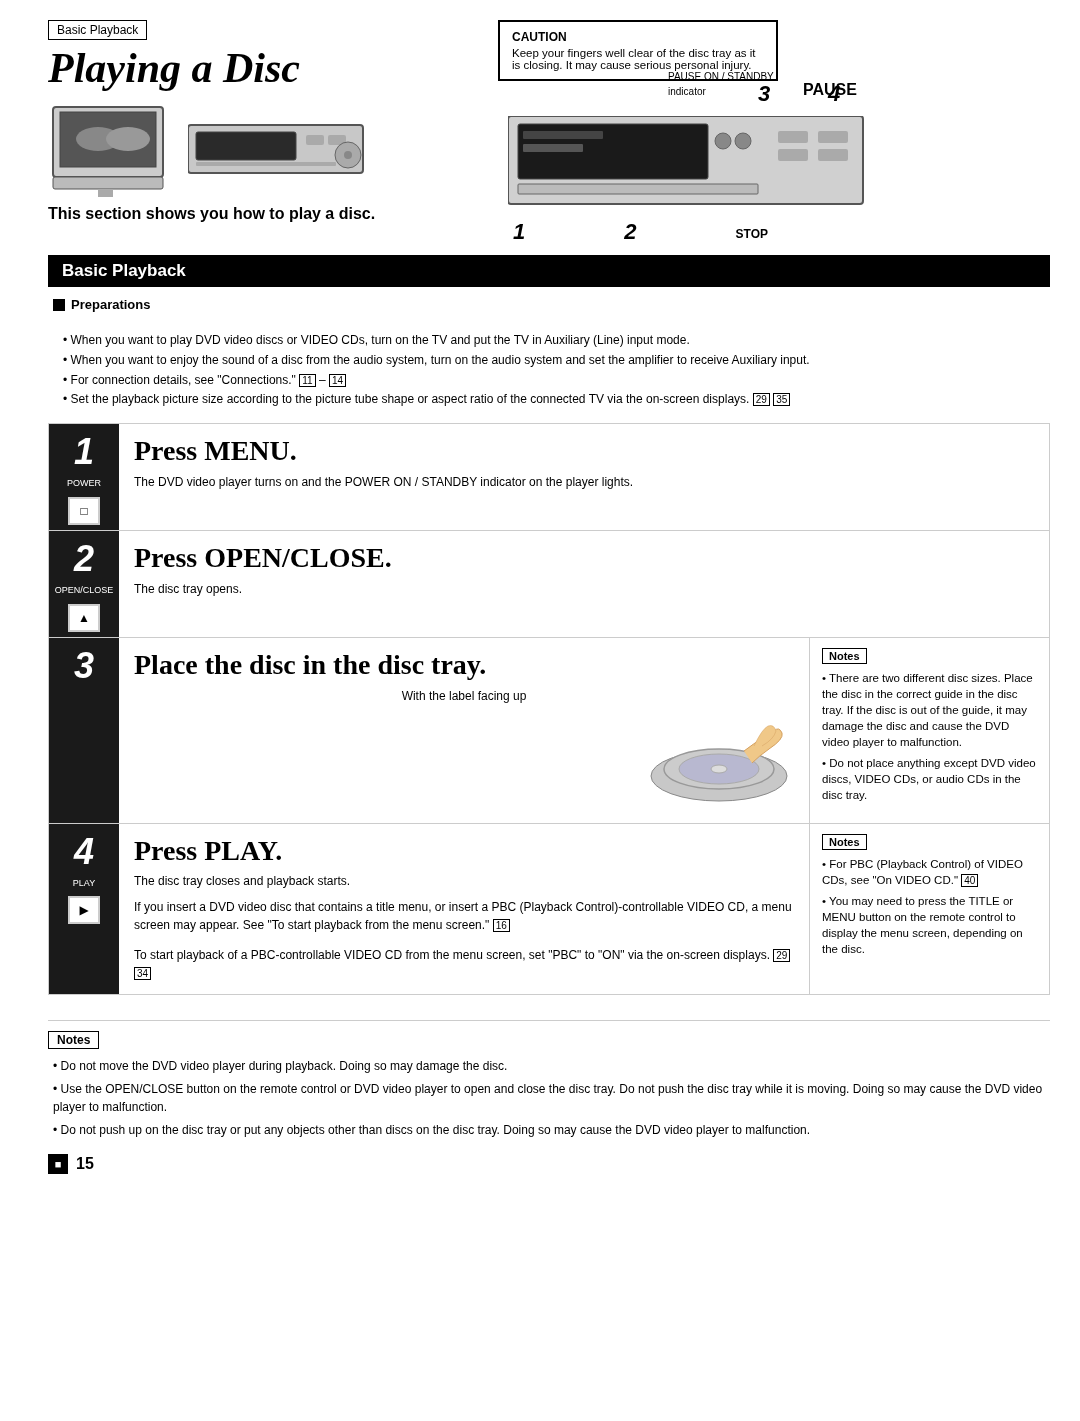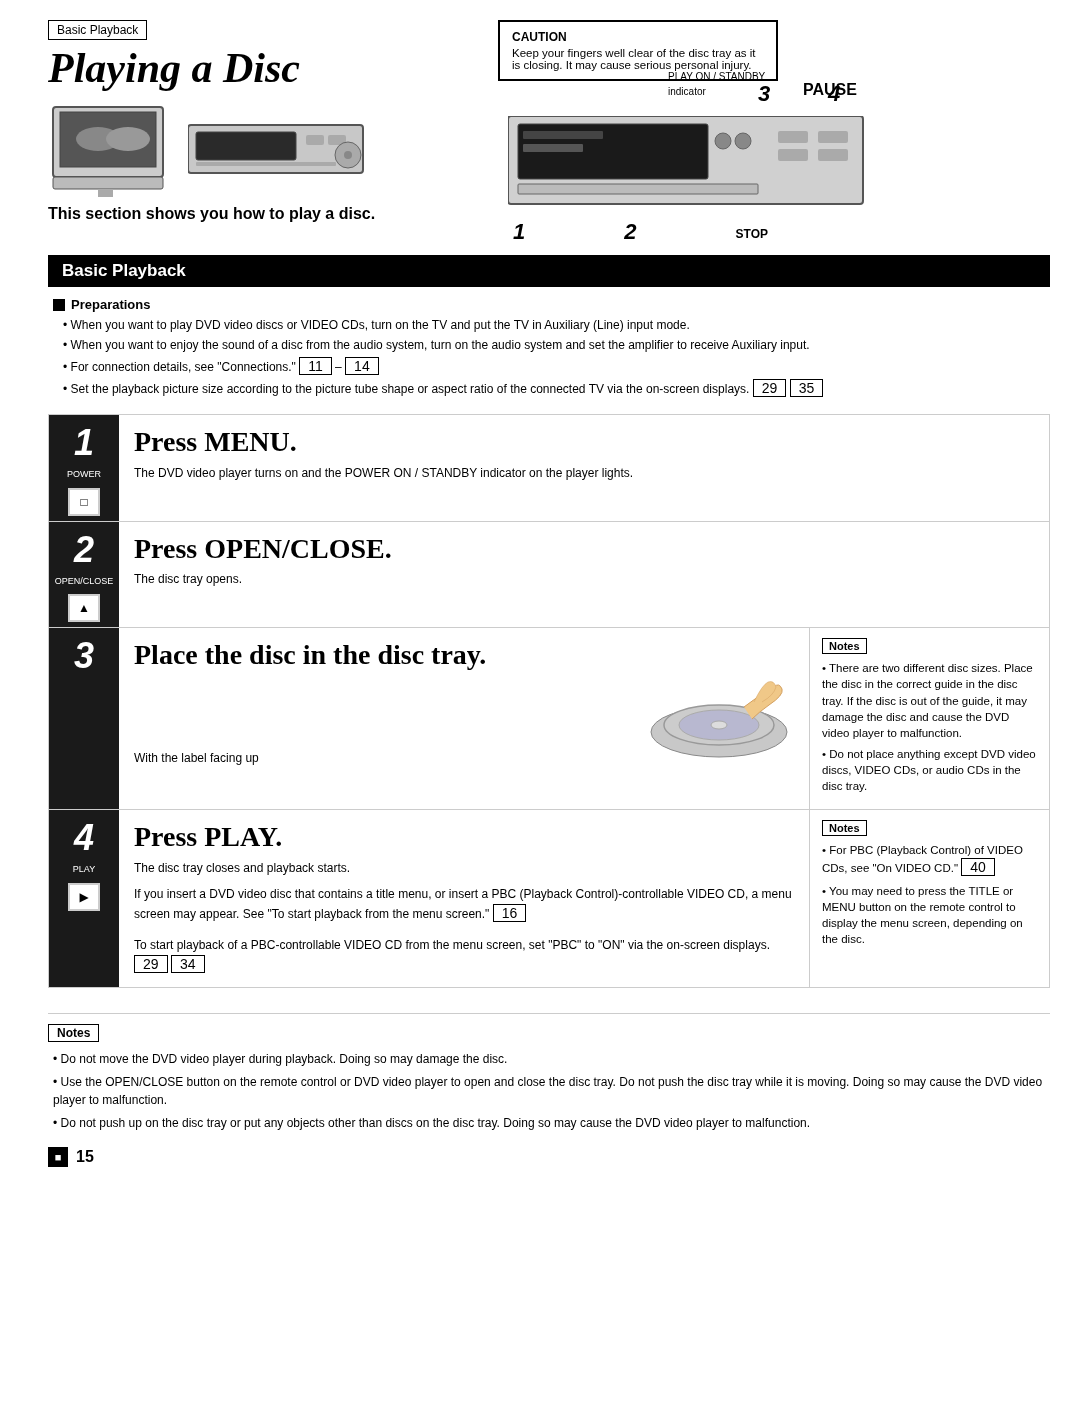--- a/index.html
+++ b/index.html
@@ -63,21 +63,21 @@
     }
 
     
     .preparations {
       margin-bottom: 15px;
       padding: 0 5px;
     }
     .prep-title {
       font-weight: bold;
       font-size: 13px;
-      margin-bottom: 5px;
+      margin-bottom: 20px;
       display: flex;
       align-items: center;
       gap: 6px;
     }
     .prep-square {
       width: 12px;
       height: 12px;
       background: #000;
       display: inline-block;
     }
@@ -88,22 +88,22 @@
     .prep-list li {
       font-size: 12px;
       margin-bottom: 3px;
       line-height: 1.4;
     }
     .prep-list li::before {
       content: '• ';
     }
     .box-ref {
       border: 1px solid #000;
-      padding: 0 8px;
-      font-size: 14px;
+      padding: 0 2px;
+      font-size: 10px;
     }
 
     
     .steps-container {
       border: 1px solid #ccc;
     }
     .step-row {
       display: flex;
       border-bottom: 1px solid #ccc;
       min-height: 90px;
@@ -183,22 +183,23 @@
       margin-bottom: 5px;
       line-height: 1.4;
     }
     .notes-list li::before {
       content: '• ';
     }
 
     
     .step3-content {
       display: flex;
-      align-items: flex-end;
+      align-items: center;
       gap: 16px;
+      flex-direction: column;
     }
 
     
     .bottom-notes {
       margin-top: 25px;
       border-top: 1px solid #ccc;
       padding-top: 10px;
     }
     .bottom-notes-title {
       border: 1px solid #000;
@@ -307,21 +308,21 @@
 
     <div class="header-top-right">
       <div class="caution-box">
         <div class="caution-title">CAUTION</div>
         <div>Keep your fingers well clear of the disc tray as it is closing. It may cause serious personal injury.</div>
       </div>
 
       <div class="diagram-area">
         <div style="position:relative; margin-top:35px; margin-left:10px;">
           
-          <div style="position:absolute; top:-45px; left:160px; font-size:10px;">PLAY ON / STANDBY</div>
+          <div style="position:absolute; top:-45px; left:160px; font-size:10px;">PAUSE ON / STANDBY</div>
           <div style="position:absolute; top:-30px; left:160px; font-size:10px;">indicator</div>
           <div style="position:absolute; top:-35px; left:250px; font-size:22px; font-weight:bold; font-style:italic;">3</div>
           <div style="position:absolute; top:-35px; left:295px; font-size:16px; font-weight:bold;">PAUSE</div>
           <div style="position:absolute; top:-35px; left:320px; font-size:22px; font-weight:bold; font-style:italic;">4</div>
 
           
           <svg width="360" height="95">
             <rect x="0" y="0" width="355" height="88" fill="#d0d0d0" stroke="#555" stroke-width="2" rx="3"></rect>
 
             <rect x="10" y="8" width="190" height="55" fill="#1a1a1a" stroke="#444" rx="2"></rect>

